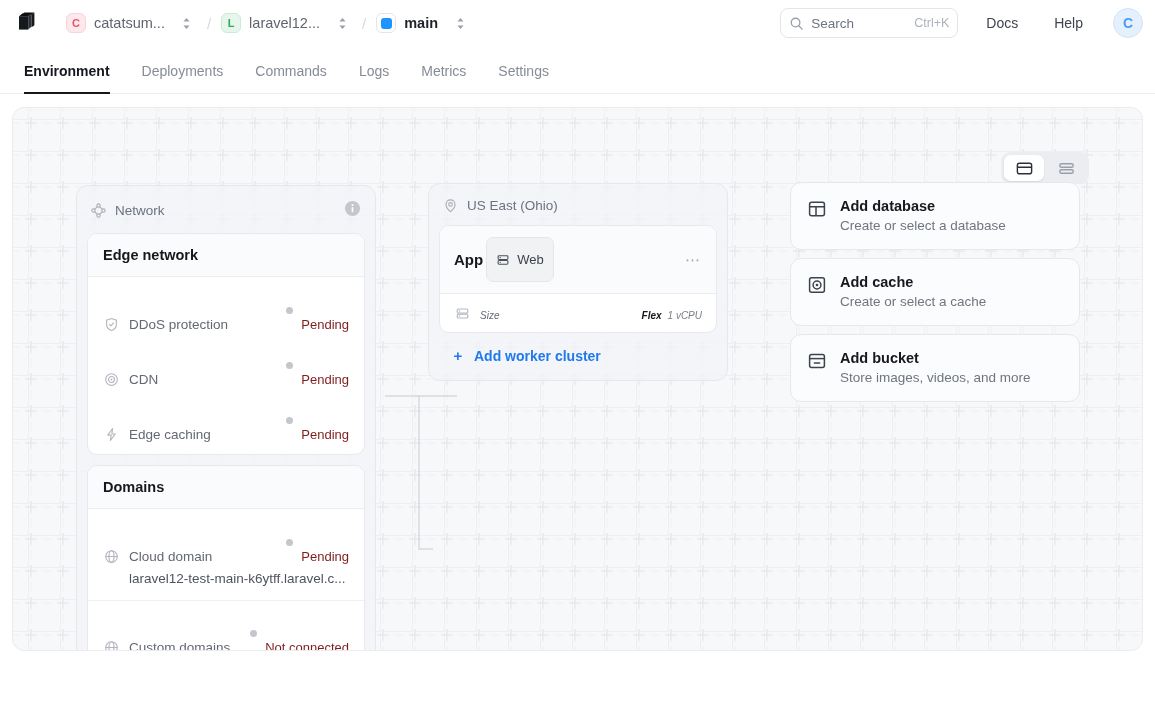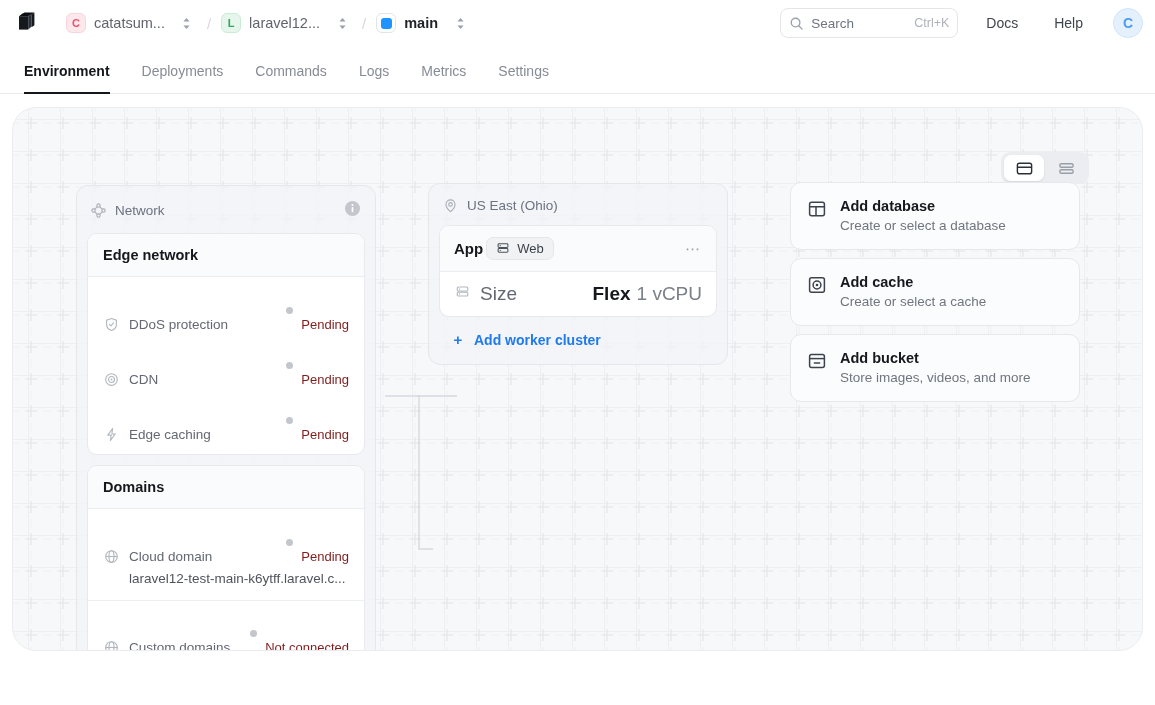--- a/index.html
+++ b/index.html
@@ -84,21 +84,21 @@
     content: ""; position: absolute; left: 0; right: 16px; bottom: -1px;
     height: 2px; background: #14171c;
   }
 
   
   .canvas-wrap { padding: 13px 12px 0 12px; }
   .canvas {
     position: relative;
     height: 544px;
     border: 1px solid #eaecef;
-    border-radius: 24px;
+    border-radius: 12px;
     background-color: #f7f8fa;
     background-image:
       linear-gradient(to right, #edeff2 1px, transparent 1px),
       linear-gradient(to bottom, #edeff2 1px, transparent 1px);
     background-size: 32px 32px;
     background-position: 15px 11px;
     overflow: hidden;
   }
   .canvas::before {
     content: "";
@@ -192,29 +192,29 @@
 
   
   .app-head {
     background: #fafbfc;
     border-bottom: 1px solid #ebedf0;
     padding: 11px 14px;
     display: flex; align-items: center; gap: 3px;
   }
   .app-title { font-size: 15px; font-weight: 700; color: #15181d; }
   .chip {
-    display: inline-flex; align-items: flex-start; gap: 7px;
+    display: inline-flex; align-items: flex-end; gap: 7px;
     background: #f1f2f4; border: 1px solid #e4e6ea;
-    border-radius: 7px; padding: 3px 9px;
+    border-radius: 7px; padding: 14px 9px;
     font-size: 13px; color: #3c424b;
   }
   .dots { margin-left: auto; color: #9aa0a9; letter-spacing: 2px; font-size: 15px; line-height: 1; }
   .size-row {
-    display: flex; align-items: flex-start; padding: 11px 14px;
-    font-size: 19px; color: #636873;
+    display: flex; align-items: flex-end; padding: 11px 14px;
+    font-size: 10px; color: #636873; font-style: italic;
   }
   .size-row .val-strong { color: #15181d; font-weight: 700; }
   .size-row .val-dim { color: #7a7f88; }
 
   
   .action-card {
     position: absolute;
     width: 290px;
     background: #fbfcfd;
     border: 1px solid #e6e8eb;

